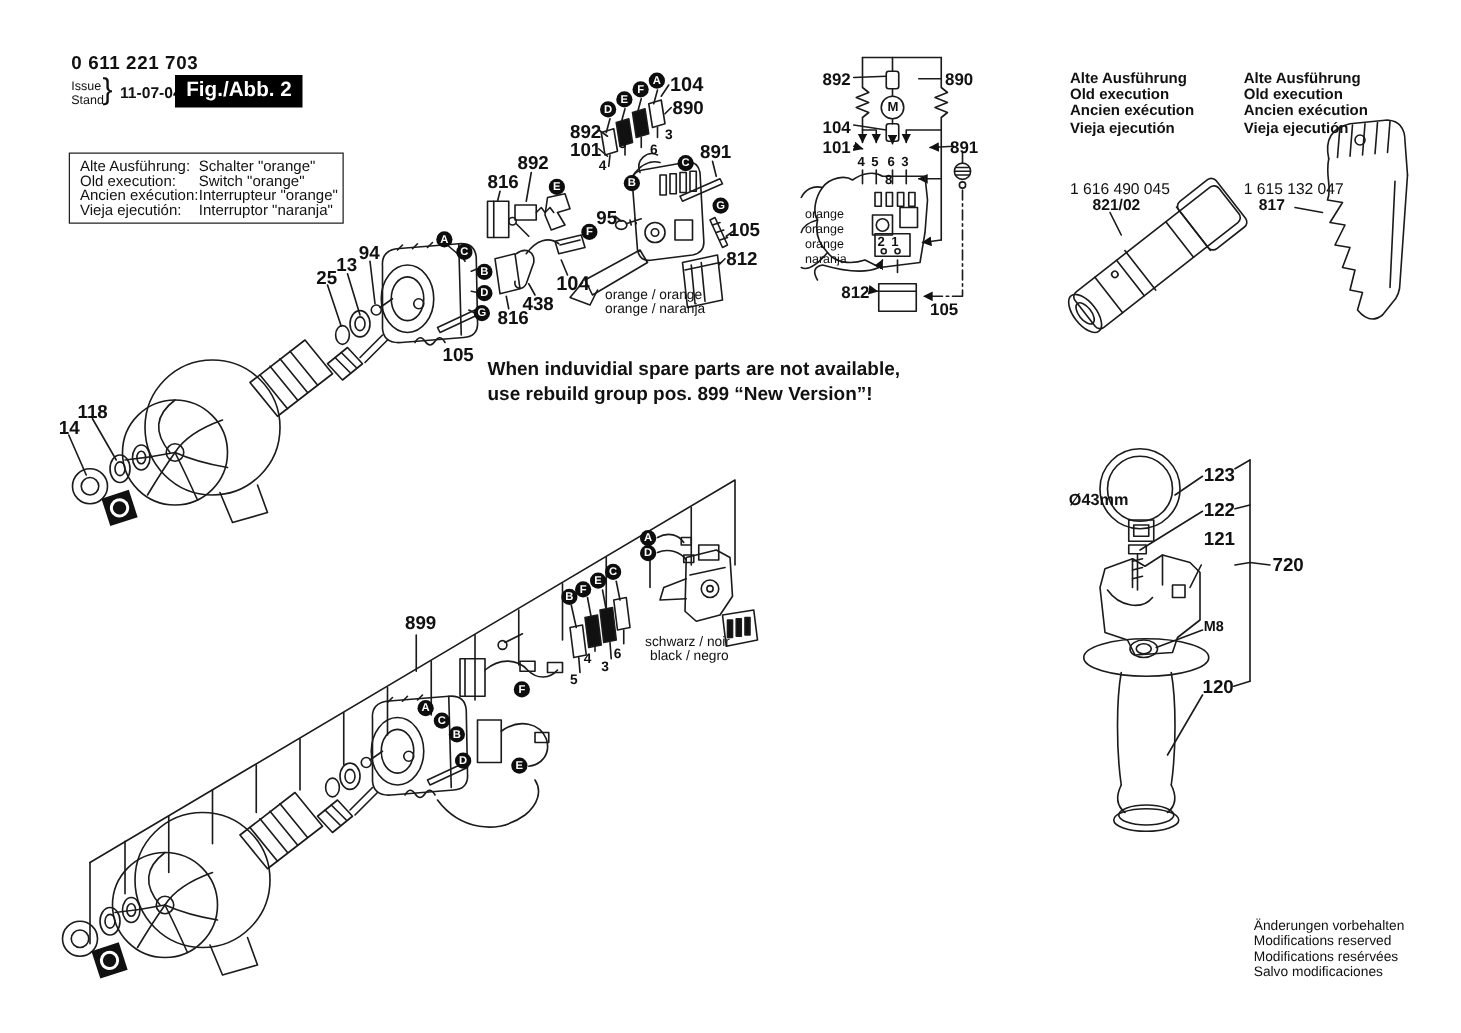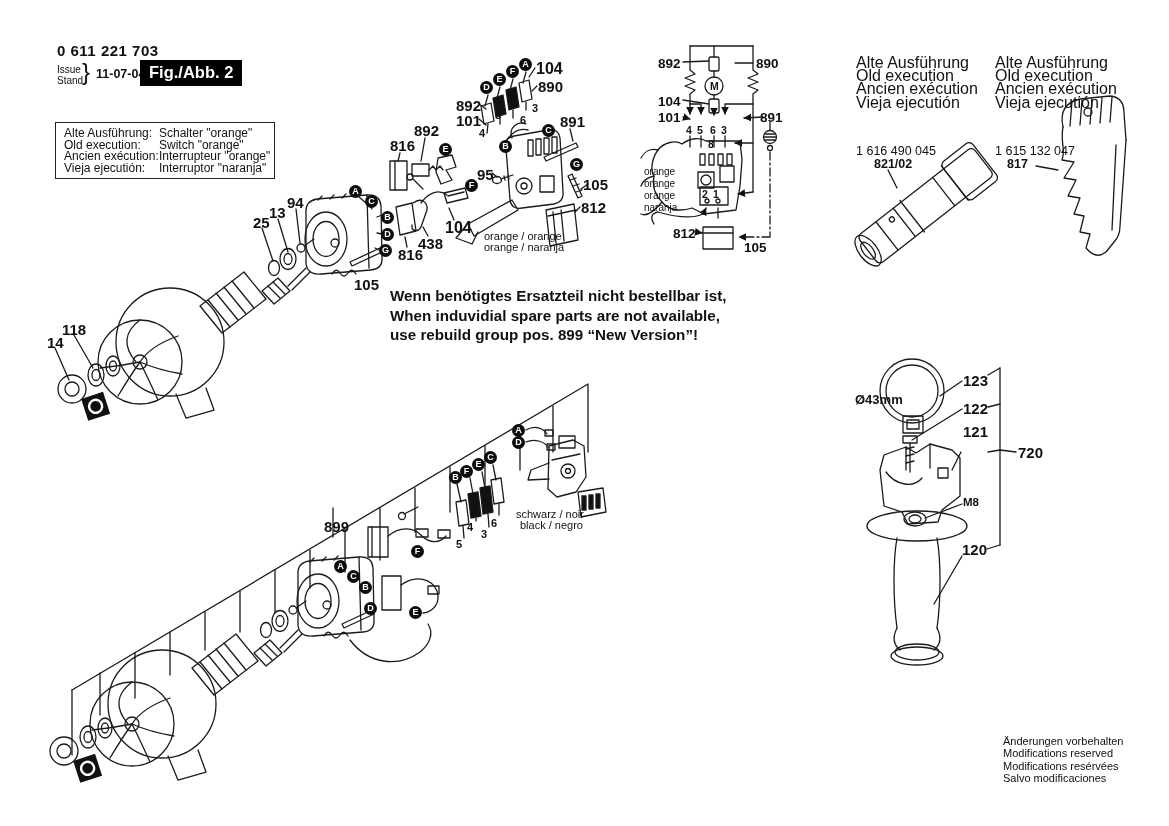--- a/index.html
+++ b/index.html
@@ -9,21 +9,21 @@
   .t{position:absolute;white-space:nowrap}
   .hdr-pn{font-weight:bold;font-size:15px;letter-spacing:.5px}
   .hdr-sm{font-size:10px;line-height:11px}
   .hdr-brace{font-size:24px;font-weight:normal}
   .hdr-date{font-weight:bold;font-size:12.5px}
   .figbox{background:#000;color:#fff;font-weight:bold;font-size:16.5px;padding:3px 9px 4px}
   .legendbox{position:absolute;left:55px;top:122px;width:220px;height:57px;border:1.6px solid #222;
              box-sizing:border-box;padding:5px 0 0 8px}
   .legrow{display:grid;grid-template-columns:95px auto;font-size:12px;line-height:11.6px}
   .note{font-weight:bold;font-size:15.2px;line-height:19.5px}
-  .oldexec{font-weight:normal;font-size:16px;line-height:13.2px}
+  .oldexec{font-weight:bold;font-size:12px;line-height:13.2px}
   .pnr{font-size:12.5px}
   .pnb{font-weight:bold;font-size:12.5px}
   .footer{font-size:11px;line-height:12.4px}
   .co{font-weight:bold;font-size:15px}
   .co16{font-weight:bold;font-size:16px}
   .term{font-weight:bold;font-size:11px}
   .sch{font-weight:bold;font-size:13.5px}
   .schd{font-weight:bold;font-size:10.5px}
   .sm10{font-size:10px;line-height:12px}
   .sm11{font-size:11px;line-height:11.5px}
@@ -301,21 +301,20 @@
         <span>Ancien exécution:</span>
         <span>Interrupteur "orange"</span>
       </div>
   <div class="legrow">
         <span>Vieja ejecutión:</span>
         <span>Interruptor "naranja"</span>
       </div>
 </div>
 
 <div class="t note" style="left:390px;top:286px">
-  <div>Wenn benötigtes Ersatzteil nicht bestellbar ist,</div>
   <div>When induvidial spare parts are not available,</div>
   <div>use rebuild group pos. 899 “New Version”!</div>
 </div>
 
 <div class="t oldexec" style="left:856px;top:56px">
   <div>Alte Ausführung</div>
   <div>Old execution</div>
   <div>Ancien exécution</div>
   <div>Vieja ejecutión</div>
 </div>
@@ -392,21 +391,21 @@
 <span class="t schd" style="left:710px;top:124px">6</span>
 <span class="t schd" style="left:721px;top:124px">3</span>
 <span class="t schd" style="left:708px;top:138px">8</span>
 <span class="t schd" style="left:702px;top:188px">2</span>
 <span class="t schd" style="left:713px;top:188px">1</span>
 <span class="t sm10" style="left:644px;top:166px">orange</span>
 <span class="t sm10" style="left:644px;top:178px">orange</span>
 <span class="t sm10" style="left:644px;top:190px">orange</span>
 <span class="t sm10" style="left:644px;top:202px">naranja</span>
 
-<span class="t co" style="left:324px;top:518px">899</span>
+<span class="t co" style="left:324px;top:490px">899</span>
 <span class="t sm11" style="left:516px;top:509px">schwarz / noir</span>
 <span class="t sm11" style="left:520px;top:520px">black / negro</span>
 <span class="t term" style="left:456px;top:538px">5</span>
 <span class="t term" style="left:467px;top:521px">4</span>
 <span class="t term" style="left:481px;top:528px">3</span>
 <span class="t term" style="left:491px;top:517px">6</span>
 <span class="clt" style="left:449px;top:471px">B</span>
 <span class="clt" style="left:460px;top:465px">F</span>
 <span class="clt" style="left:472px;top:458px">E</span>
 <span class="clt" style="left:484px;top:451px">C</span>

